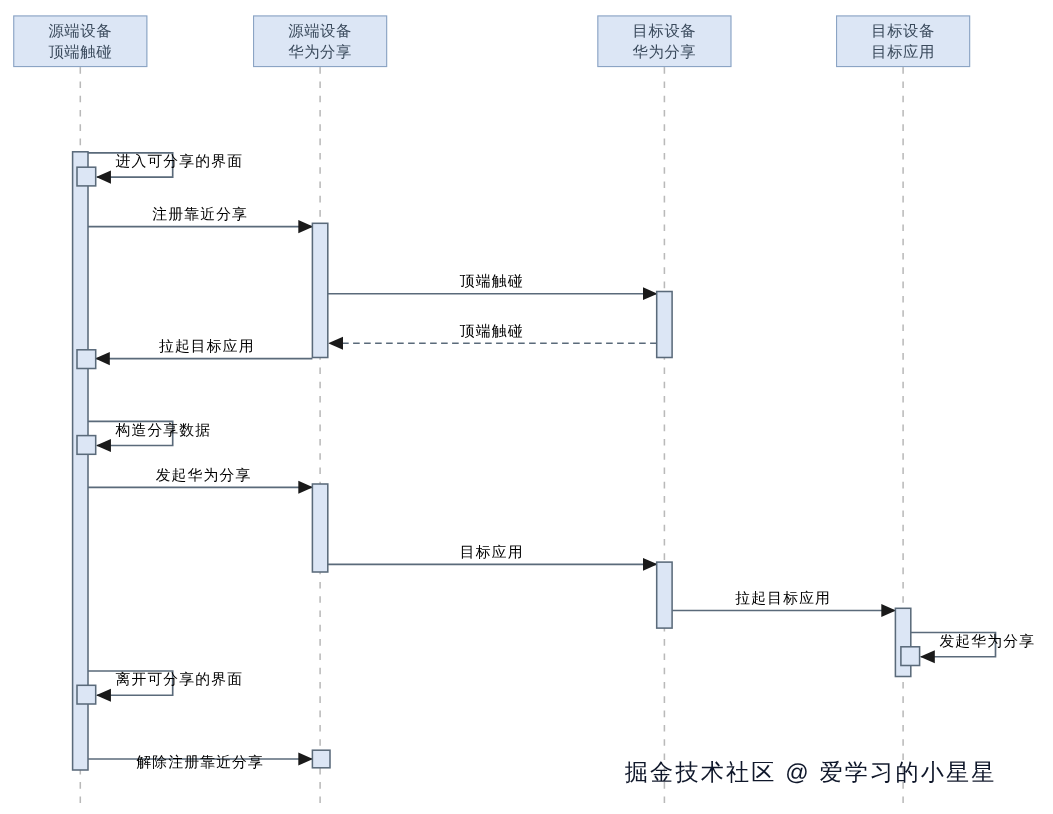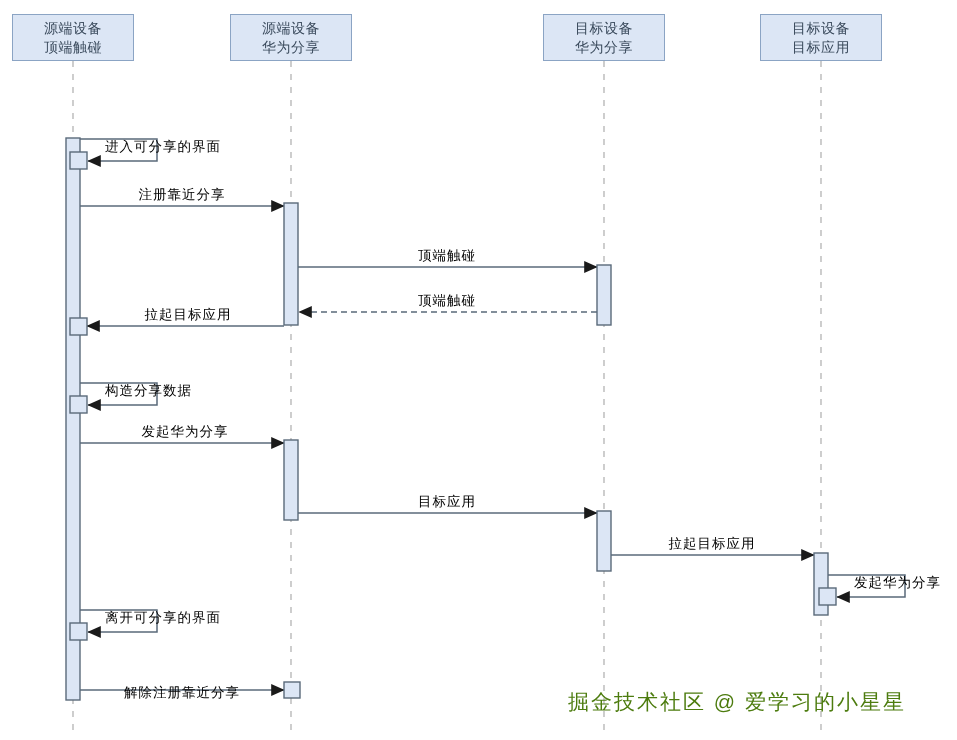--- a/index.html
+++ b/index.html
@@ -52,21 +52,21 @@
     letter-spacing: 1px;
     white-space: nowrap;
     user-select: none;
   }
   .msg-label.center {
     transform: translateX(-50%);
     text-align: right;
   }
   .watermark {
     position: absolute;
-    color: #4d7c0f;
+    color: #0f172a;
     font-size: 21px;
     letter-spacing: 2px;
     white-space: nowrap;
     user-select: none;
   }
 </style>
 </head>
 <body>
 
 <div id="canvas">

